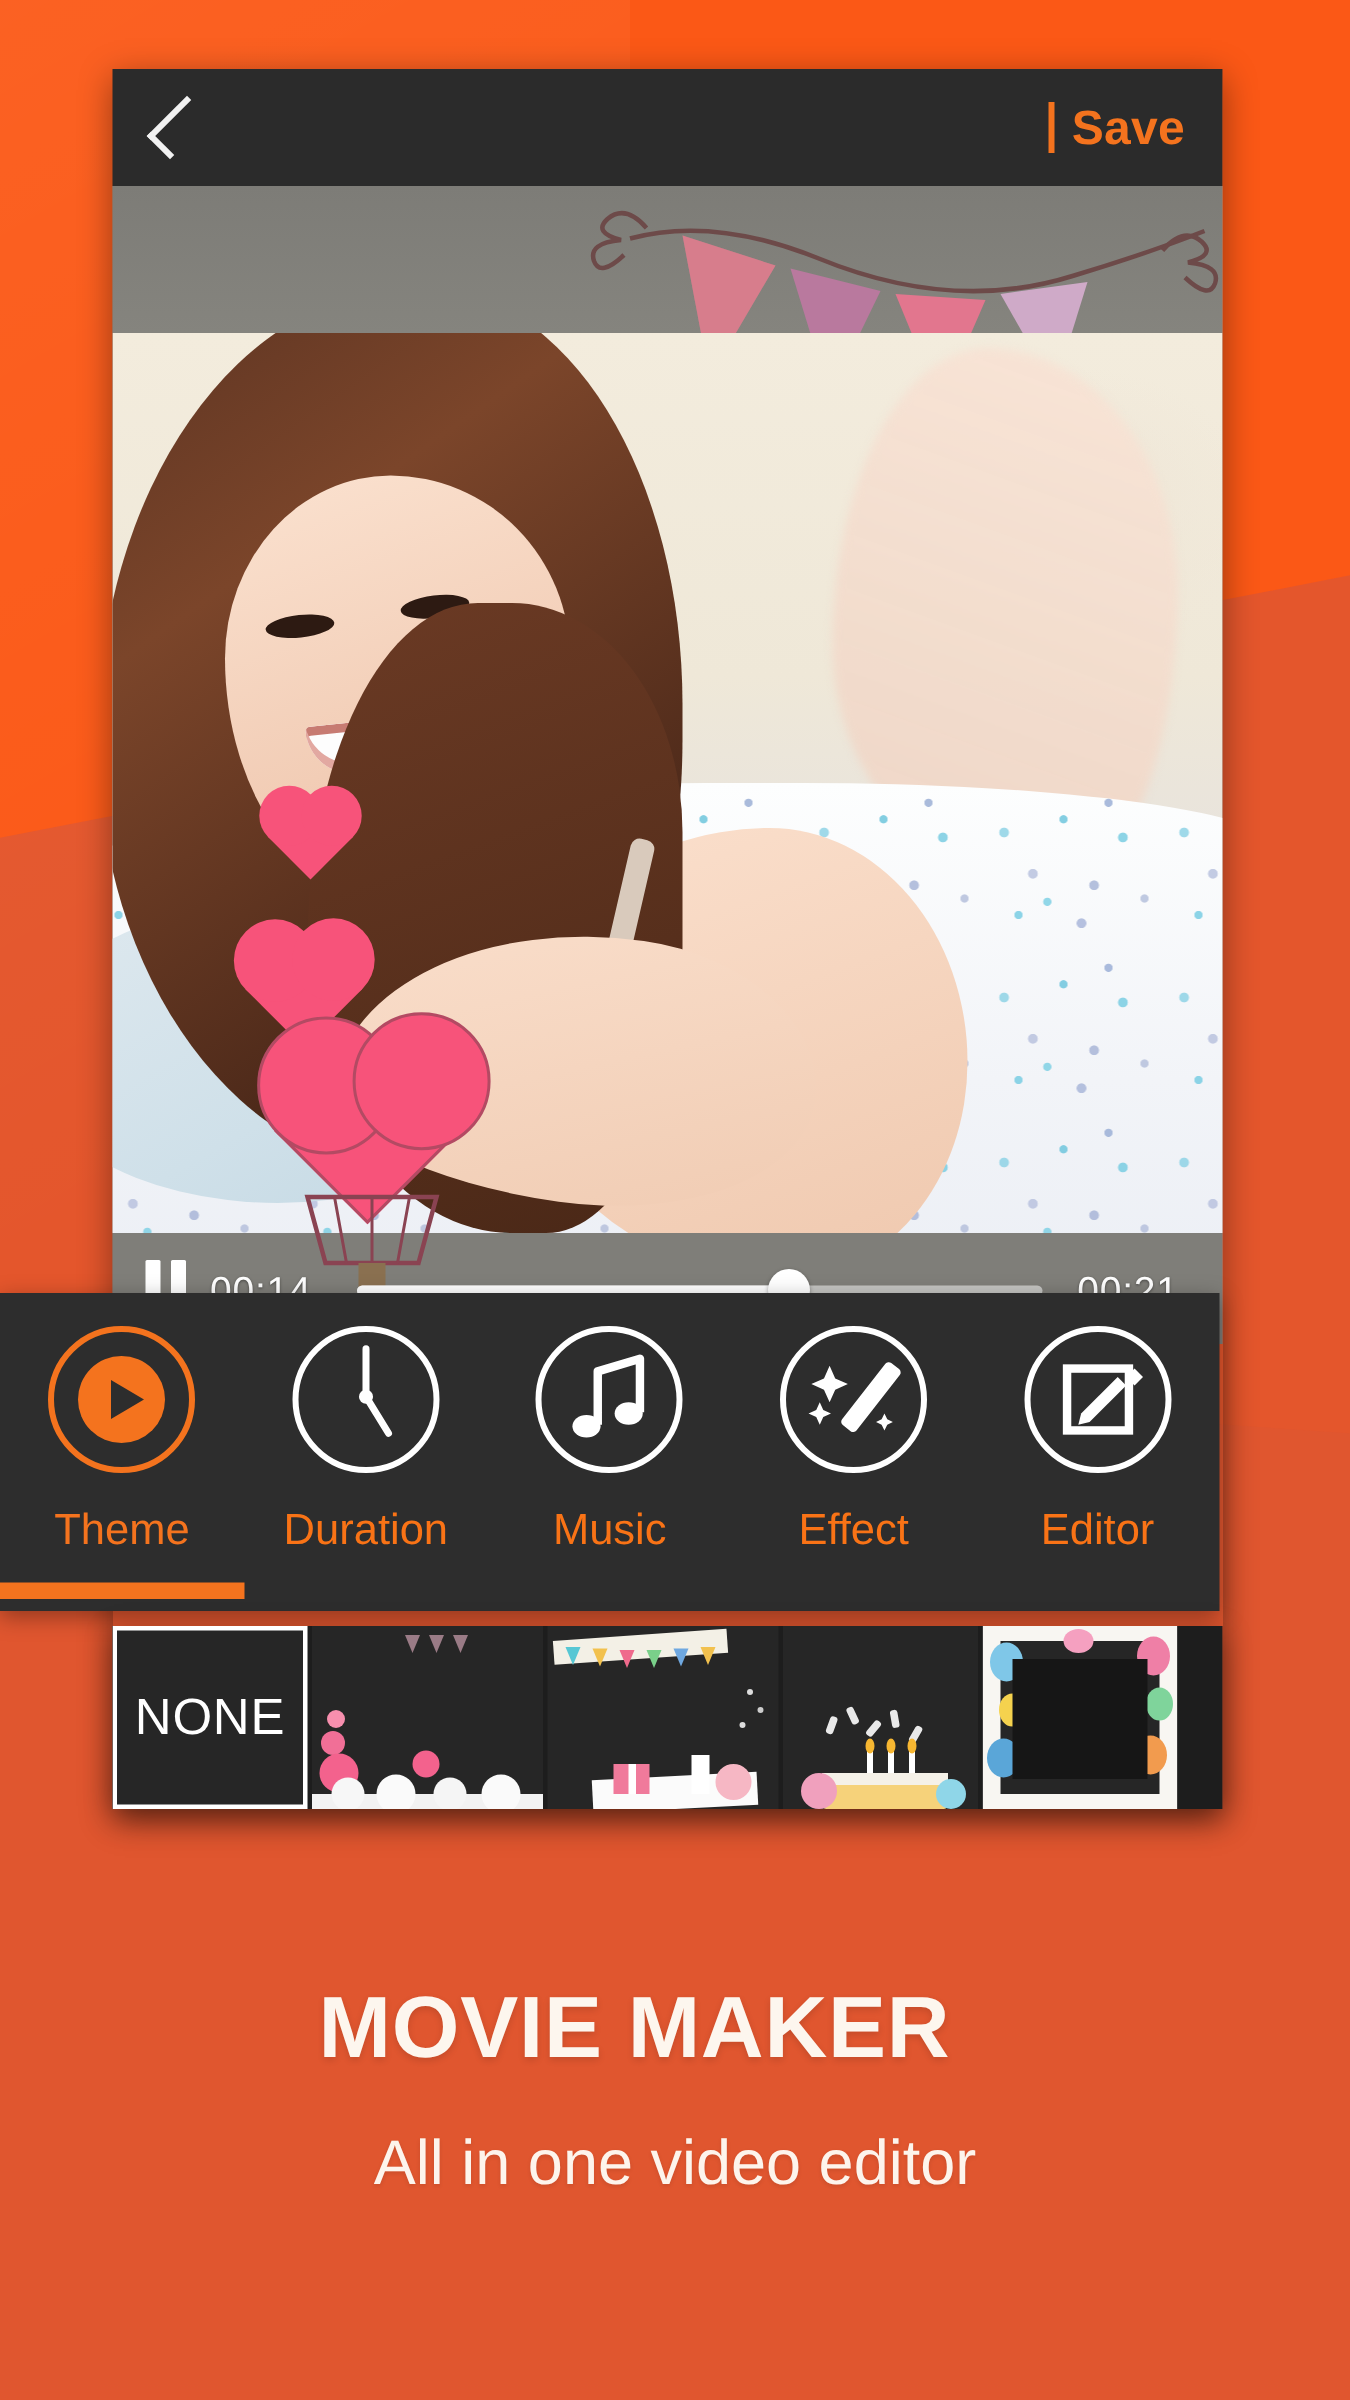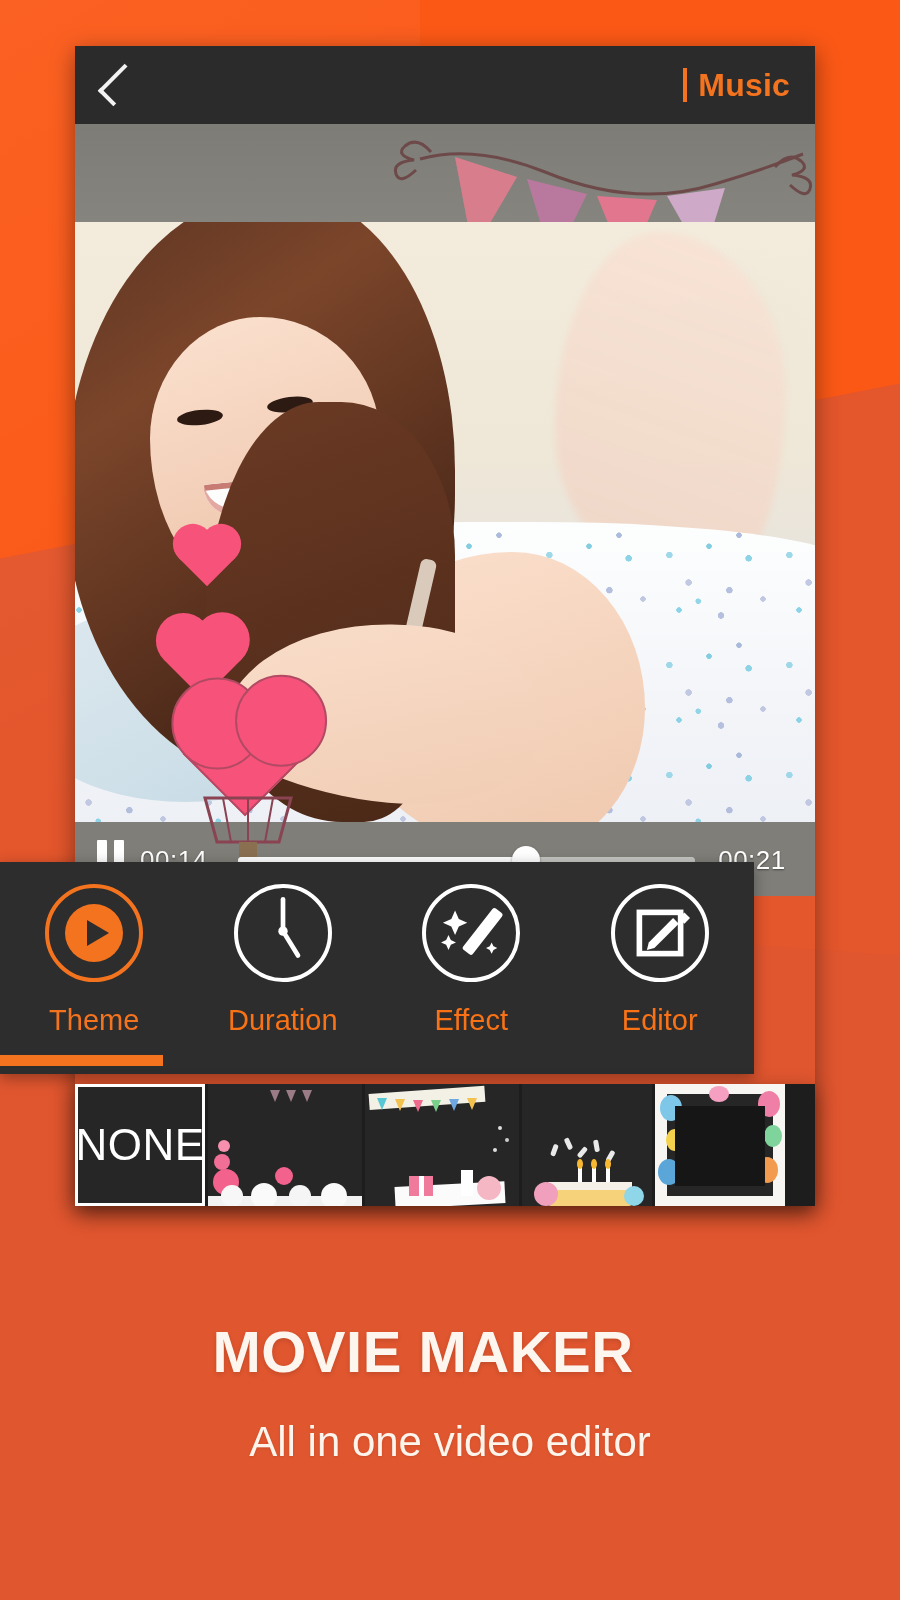--- a/index.html
+++ b/index.html
@@ -240,21 +240,21 @@
     position: absolute; top: 50%; width: 28px; height: 28px;
     background: #fff; border-radius: 50%;
     transform: translate(-50%,-50%);
     box-shadow: 0 1px 3px rgba(0,0,0,.35);
     cursor: pointer;
   }
 
   
   .tabbar {
     position: absolute; left: 0; top: 862px;
-    width: 754px; height: 212px;
+    width: 813px; height: 212px;
     background: #2d2d2d;
     display: flex;
     box-shadow: 0 4px 14px rgba(0,0,0,.35);
   }
   .tab {
     flex: 1; position: relative;
     display: flex; flex-direction: column;
     align-items: center; justify-content: flex-start;
     padding-top: 22px;
     cursor: pointer;
@@ -303,21 +303,21 @@
     background: #262626;
     margin-right: 3px;
     overflow: hidden;
     cursor: pointer;
     flex: none;
   }
   .thumb-item.selected { border: 3px solid #ffffff; }
   .thumb-none-txt {
     position: absolute; inset: 0;
     display: flex; align-items: center; justify-content: center;
-    color: #fff; font-size: 44px; letter-spacing: .5px;
+    color: #fff; font-size: 34px; letter-spacing: .5px;
   }
   .thumb-wide { width: 154px; }
 
   
   .promo-title {
     position: absolute; left: 0; top: 1318px; width: 900px;
     text-align: center;
     color: #fdf6ee; font-size: 58px; font-weight: bold;
     letter-spacing: .5px;
     text-shadow: 0 2px 5px rgba(0,0,0,.13);
@@ -340,21 +340,21 @@
 </div>
 
 <div class="phone">
 
   <div class="topbar">
     <div class="back-btn">
       <span class="back-chev"></span>
     </div>
     <div class="save-wrap">
       <span class="save-div"></span>
-      <span class="save-txt">Music</span>
+      <span class="save-txt">Save</span>
     </div>
   </div>
 
   <div class="preview">
     <div class="letterbox-top"></div>
     <div class="letterbox-bot"></div>
 
     <svg class="bunting" viewBox="0 0 740 140">
       <path d="M345 35 Q400 20 470 48 Q560 85 640 60 Q690 45 728 30" stroke="#6d4a49" stroke-width="3" fill="none"></path>
       <path d="M356 28 q-14 -16 -26 -6 q-10 9 9 14 q-22 2 -18 14 q4 11 20 -4" stroke="#6d4a49" stroke-width="3" fill="none"></path>
@@ -423,20 +423,30 @@
     </div>
     <div class="tab">
       <div class="tab-ico">
         <svg width="96" height="96" viewBox="0 0 96 96">
           <line x1="48" y1="46" x2="48" y2="12" stroke="#fff" stroke-width="5" stroke-linecap="round"></line>
           <line x1="48" y1="46" x2="64" y2="72" stroke="#fff" stroke-width="5" stroke-linecap="round"></line>
           <circle cx="48" cy="46" r="5" fill="#fff"></circle>
         </svg>
       </div>
       <div class="tab-label">Duration</div>
+    </div>
+    <div class="tab">
+      <div class="tab-ico">
+        <svg width="96" height="96" viewBox="0 0 96 96">
+          <path d="M40 66V28l30-9v38" fill="none" stroke="#fff" stroke-width="6" stroke-linejoin="round"></path>
+          <ellipse cx="32" cy="67" rx="10" ry="8" fill="#fff"></ellipse>
+          <ellipse cx="62" cy="58" rx="10" ry="8" fill="#fff"></ellipse>
+        </svg>
+      </div>
+      <div class="tab-label">Music</div>
     </div>
     <div class="tab">
       <div class="tab-ico">
         <svg width="96" height="96" viewBox="0 0 96 96">
           <rect x="54" y="18" width="13" height="56" rx="3" fill="#fff" transform="rotate(38 60 46)"></rect>
           <path d="M31 24l4 9 9 4-9 4-4 9-4-9-9-4 9-4z" fill="#fff"></path>
           <path d="M24 50l2.5 5.5L32 58l-5.5 2.5L24 66l-2.5-5.5L16 58l5.5-2.5z" fill="#fff"></path>
           <path d="M70 58l2 4 4 2-4 2-2 4-2-4-4-2 4-2z" fill="#fff"></path>
         </svg>
       </div>

